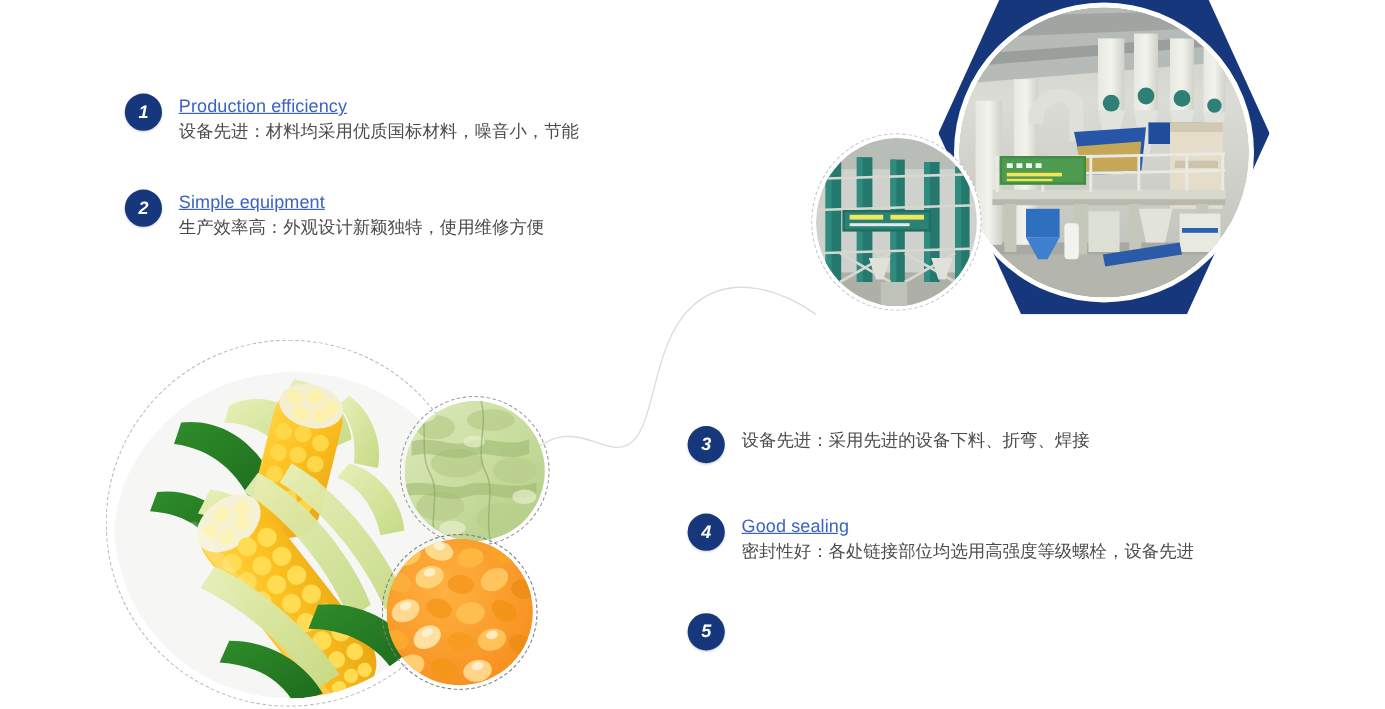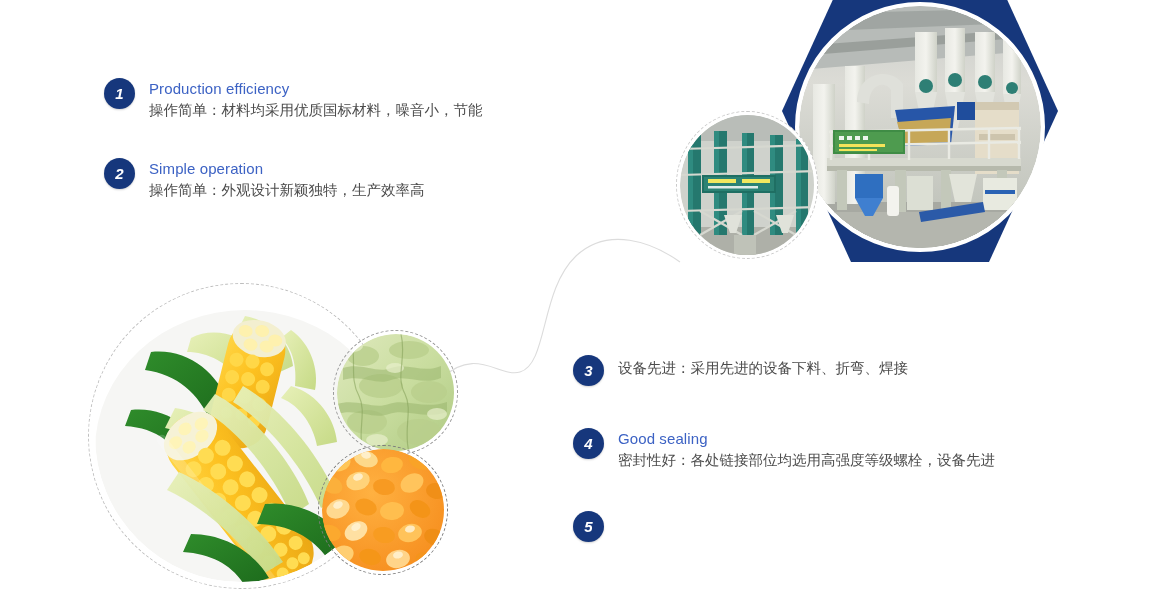--- a/index.html
+++ b/index.html
@@ -43,20 +43,21 @@
   }
   .ftext {
     padding-top: 1px;
   }
   .fhead {
     font-size: 15px;
     color: #3c62c4;
     line-height: 19px;
     white-space: nowrap;
     letter-spacing: 0.1px;
+    text-decoration: underline;
   }
   .fsub {
     font-size: 14.5px;
     color: #4c4c4c;
     line-height: 22px;
     white-space: nowrap;
     margin-top: 1px;
   }
 
   
@@ -562,29 +563,29 @@
           </g>
         </svg>
       </div>
     </div>
   </div>
 
   <div class="feature" style="left:104px; top:78px;">
     <div class="badge">1</div>
     <div class="ftext">
       <div class="fhead">Production efficiency</div>
-      <div class="fsub">操作简单：材料均采用优质国标材料，噪音小，节能</div>
+      <div class="fsub">设备先进：材料均采用优质国标材料，噪音小，节能</div>
     </div>
   </div>
 
   <div class="feature" style="left:104px; top:158px;">
     <div class="badge">2</div>
     <div class="ftext">
-      <div class="fhead">Simple operation</div>
-      <div class="fsub">操作简单：外观设计新颖独特，生产效率高</div>
+      <div class="fhead">Simple equipment</div>
+      <div class="fsub">生产效率高：外观设计新颖独特，使用维修方便</div>
     </div>
   </div>
 
   <div class="feature" style="left:573px; top:355px;">
     <div class="badge">3</div>
     <div class="ftext">
       <div class="fsub">设备先进：采用先进的设备下料、折弯、焊接</div>
     </div>
   </div>
 

